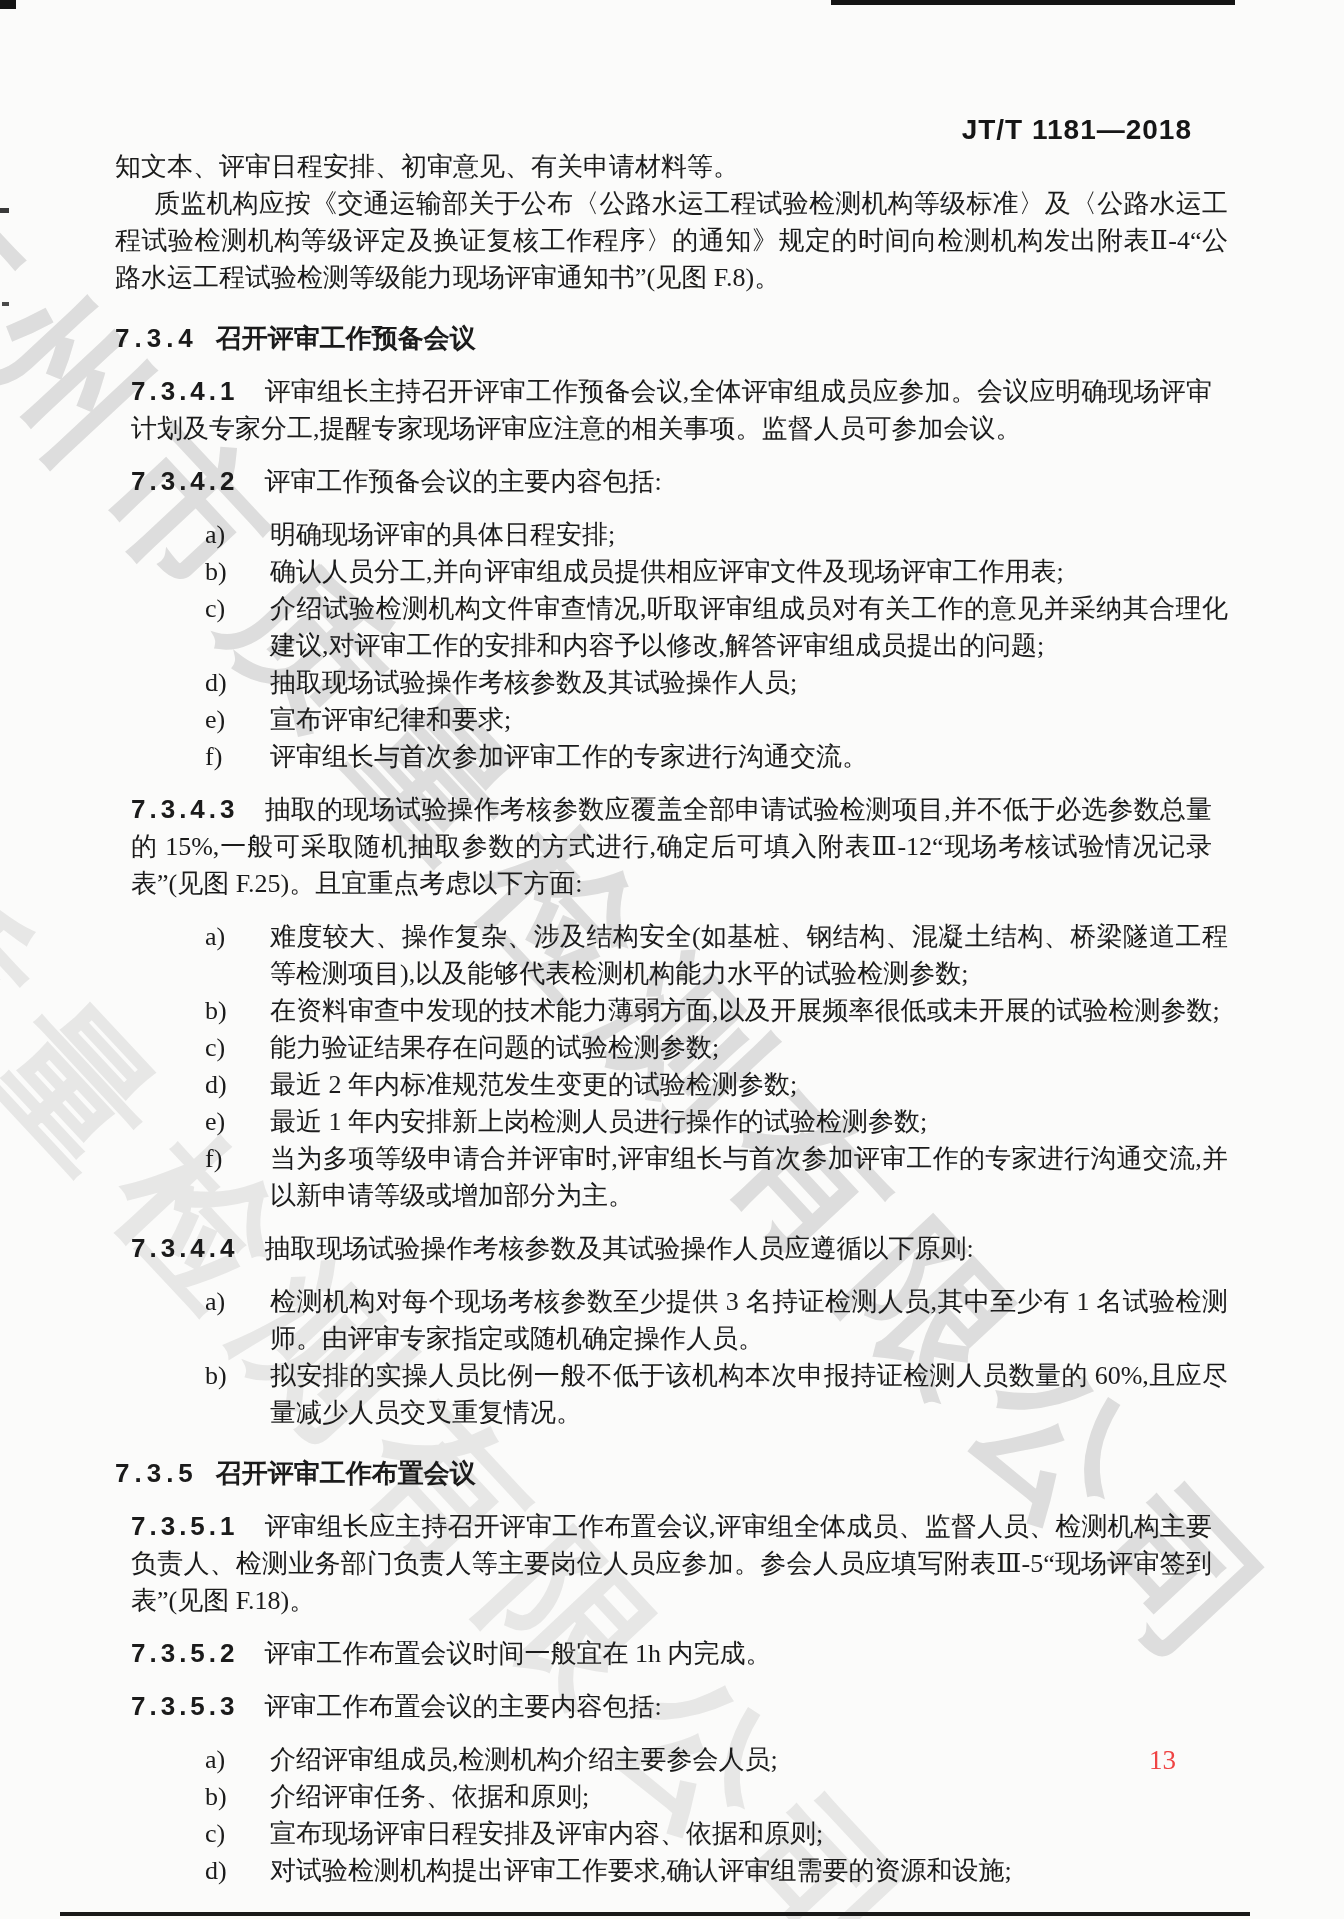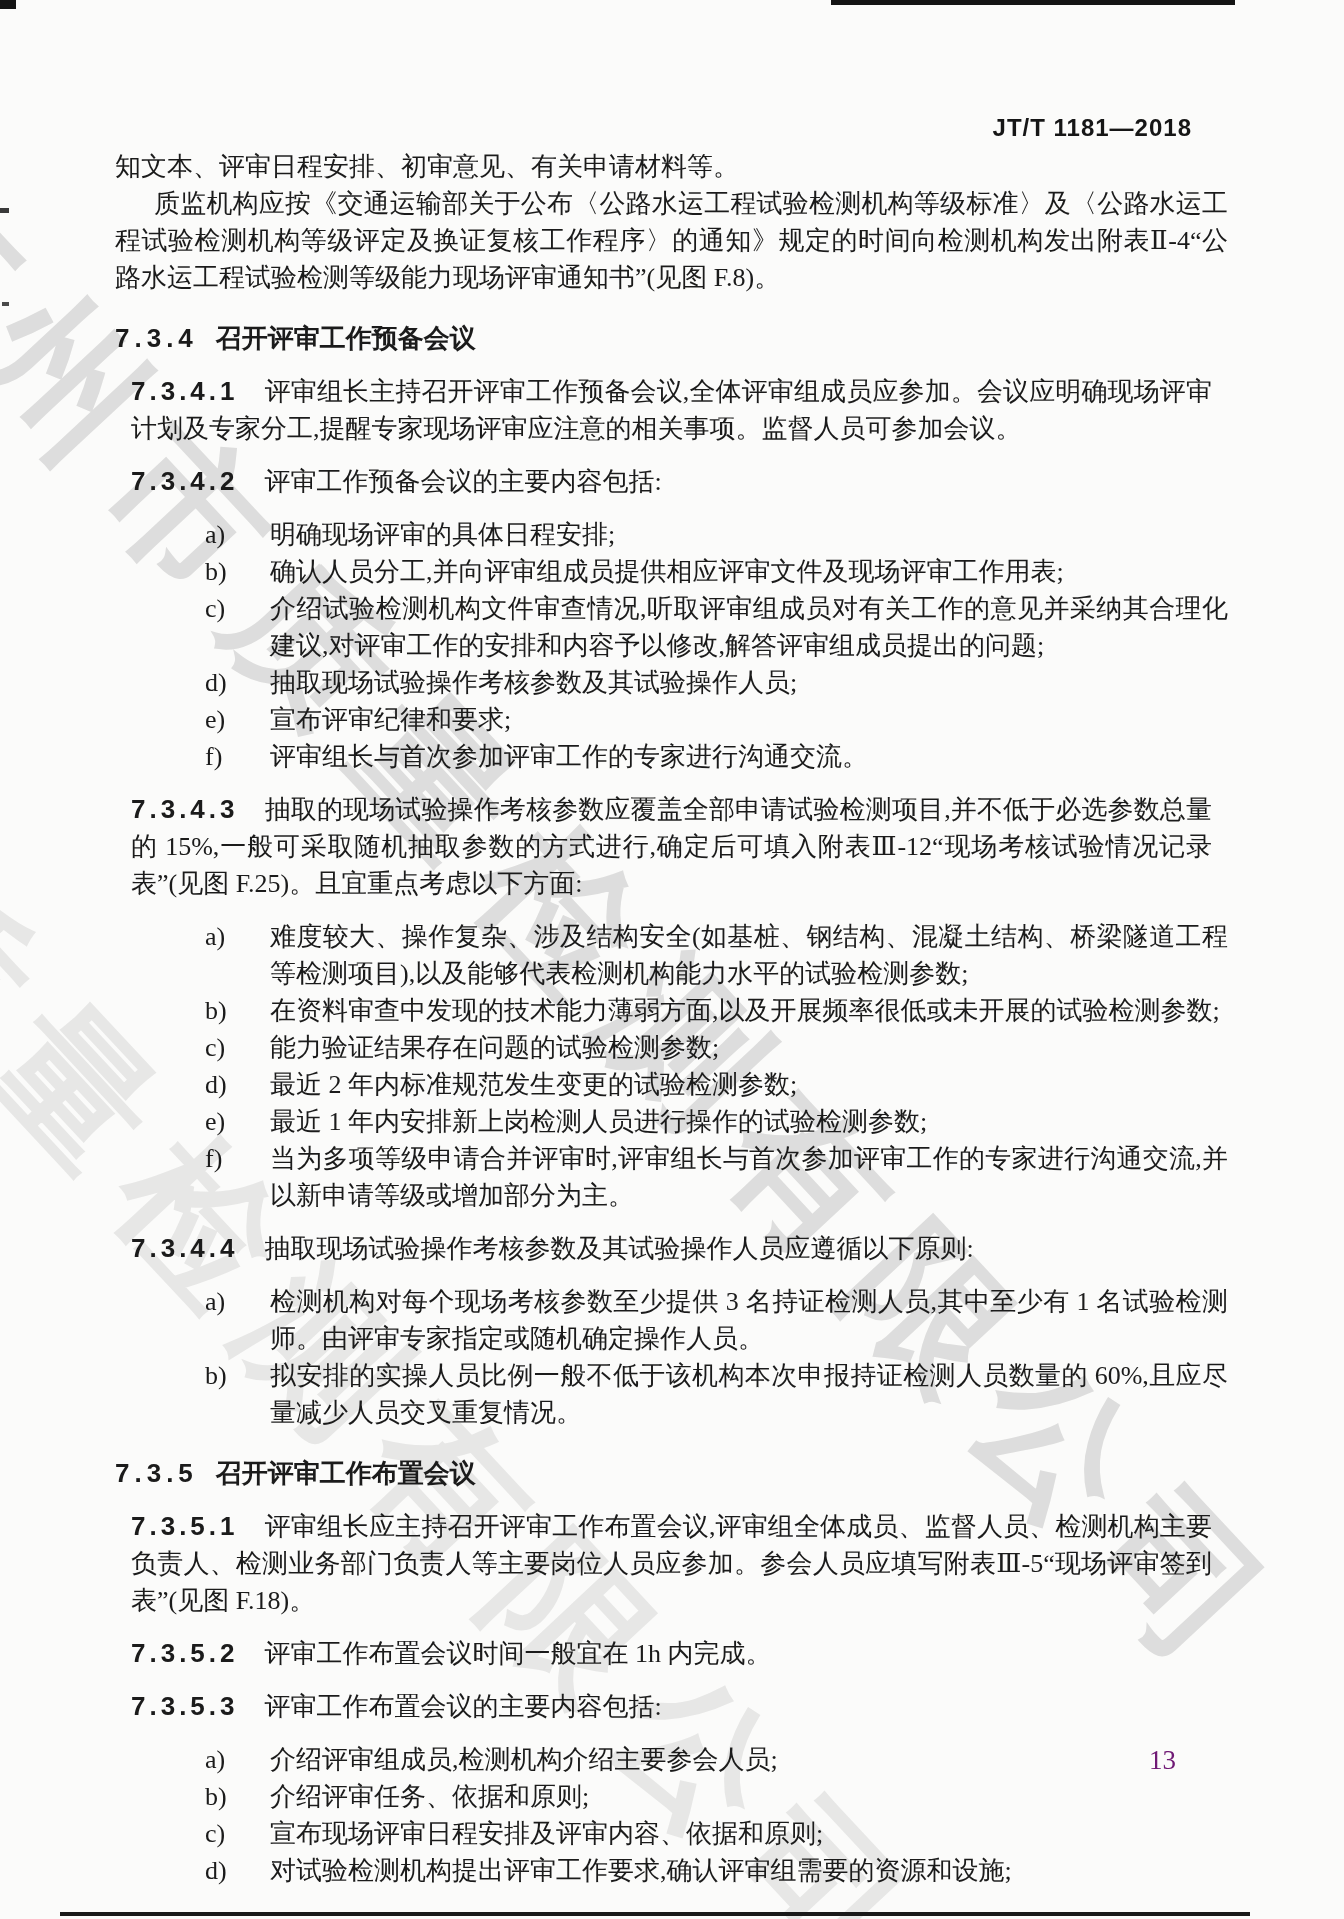--- a/index.html
+++ b/index.html
@@ -37,26 +37,26 @@
     transform: rotate(47deg);
     pointer-events: none;
   }
   .wm1 { top: 120px; left: -40px;  color: rgba(105,105,105,0.20); }
   .wm2 { top: 430px; left: -400px; color: rgba(115,115,115,0.14); }
 
   
   .std-code {
     position: absolute; top: 114px; right: 152px; z-index: 2;
     font-family: "Liberation Sans", "DejaVu Sans", sans-serif;
-    font-weight: bold; font-size: 24px; letter-spacing: 1px;
+    font-weight: bold; font-size: 28px; letter-spacing: 1px;
     color: #161616;
   }
   .pageno {
     position: absolute; top: 1745px; right: 168px; z-index: 2;
-    font-size: 27px; color: #701a75;
+    font-size: 27px; color: #ef4444;
   }
 
   
   .content {
     position: absolute; z-index: 1;
     left: 115px; right: 116px; top: 148px;
     font-size: 26px; line-height: 37px;
     text-align: justify;
   }
   .para   { margin: 0; }

